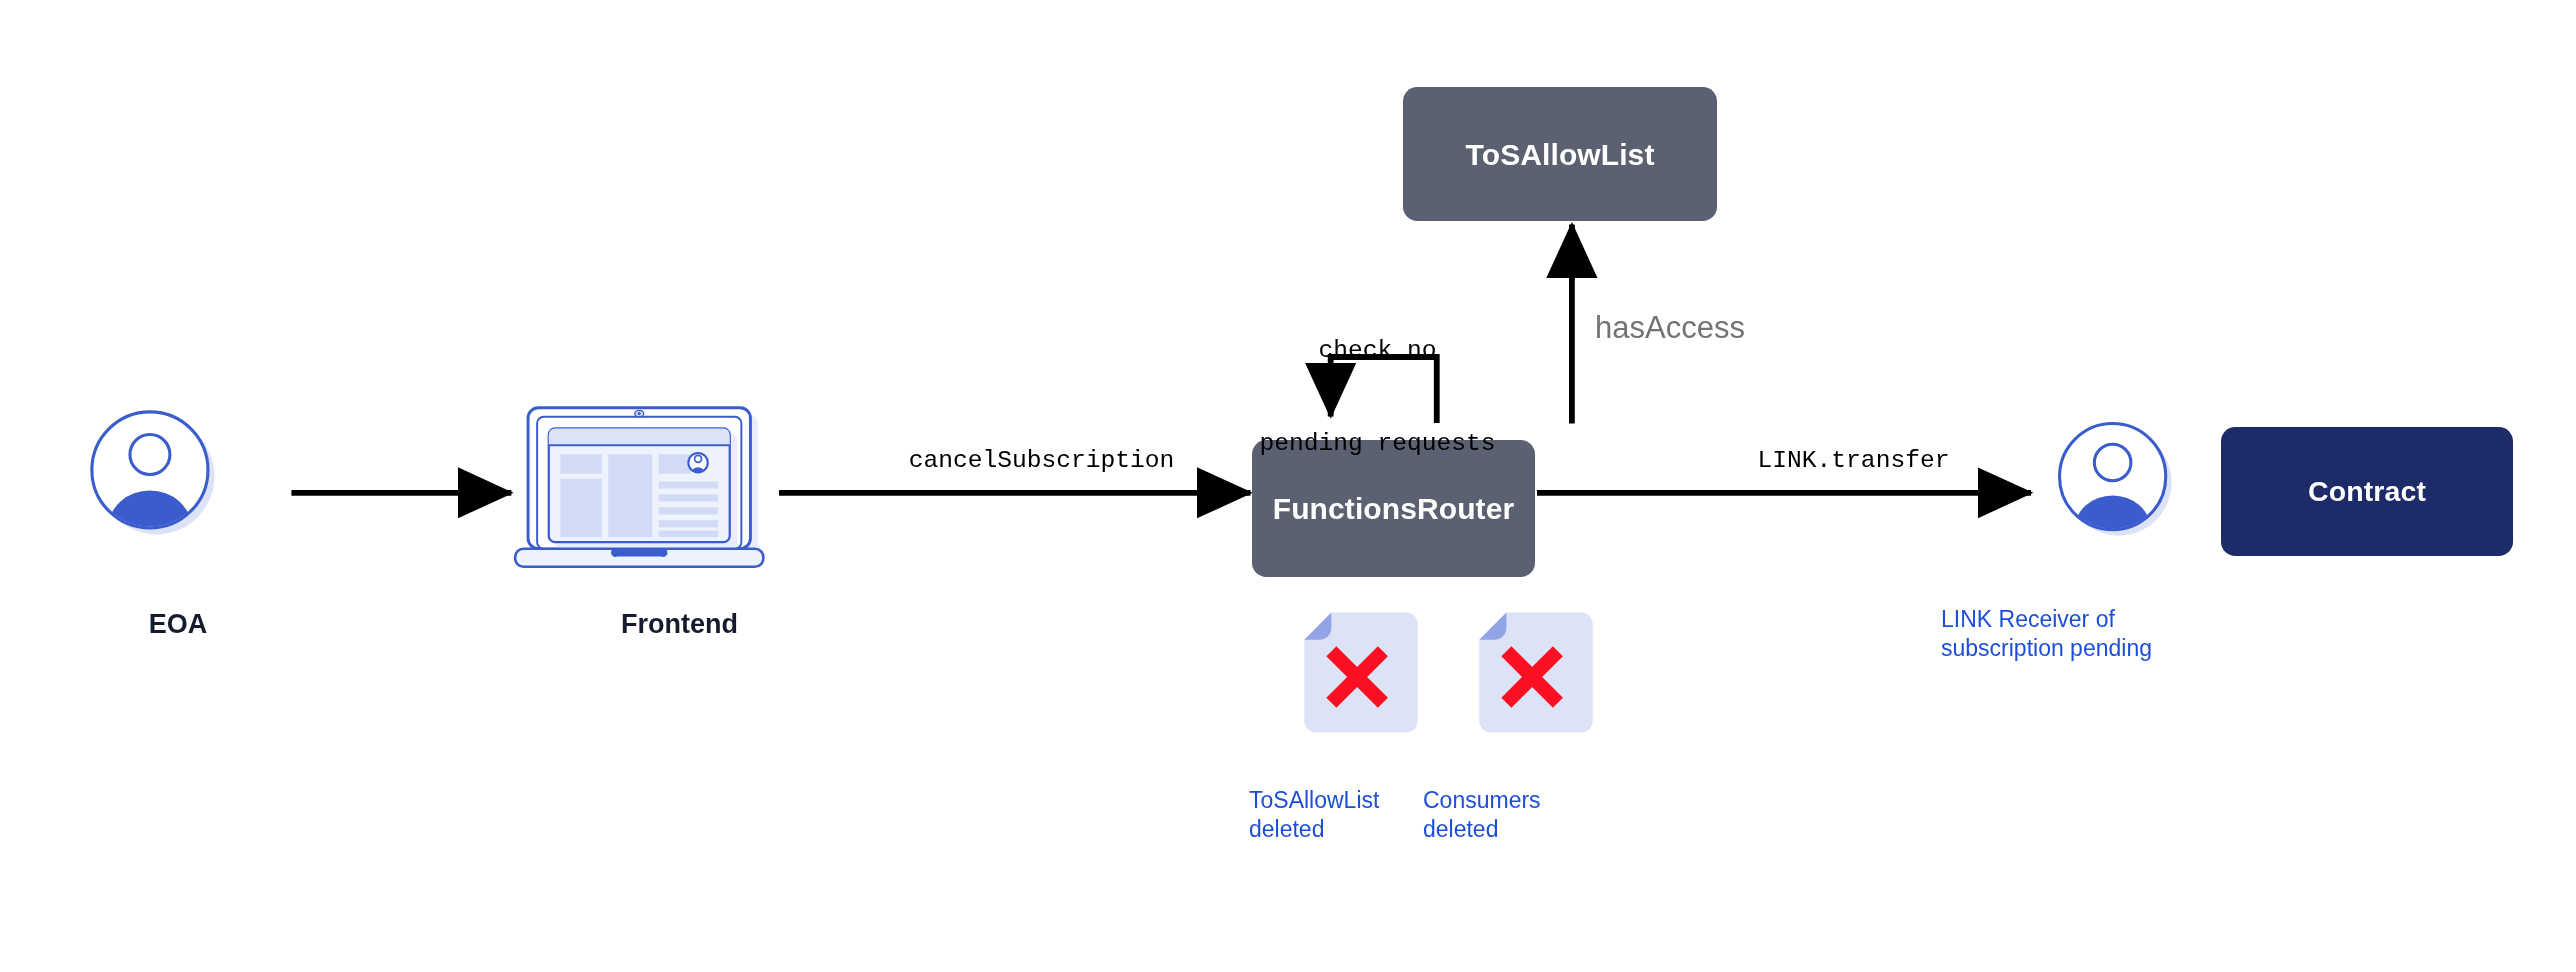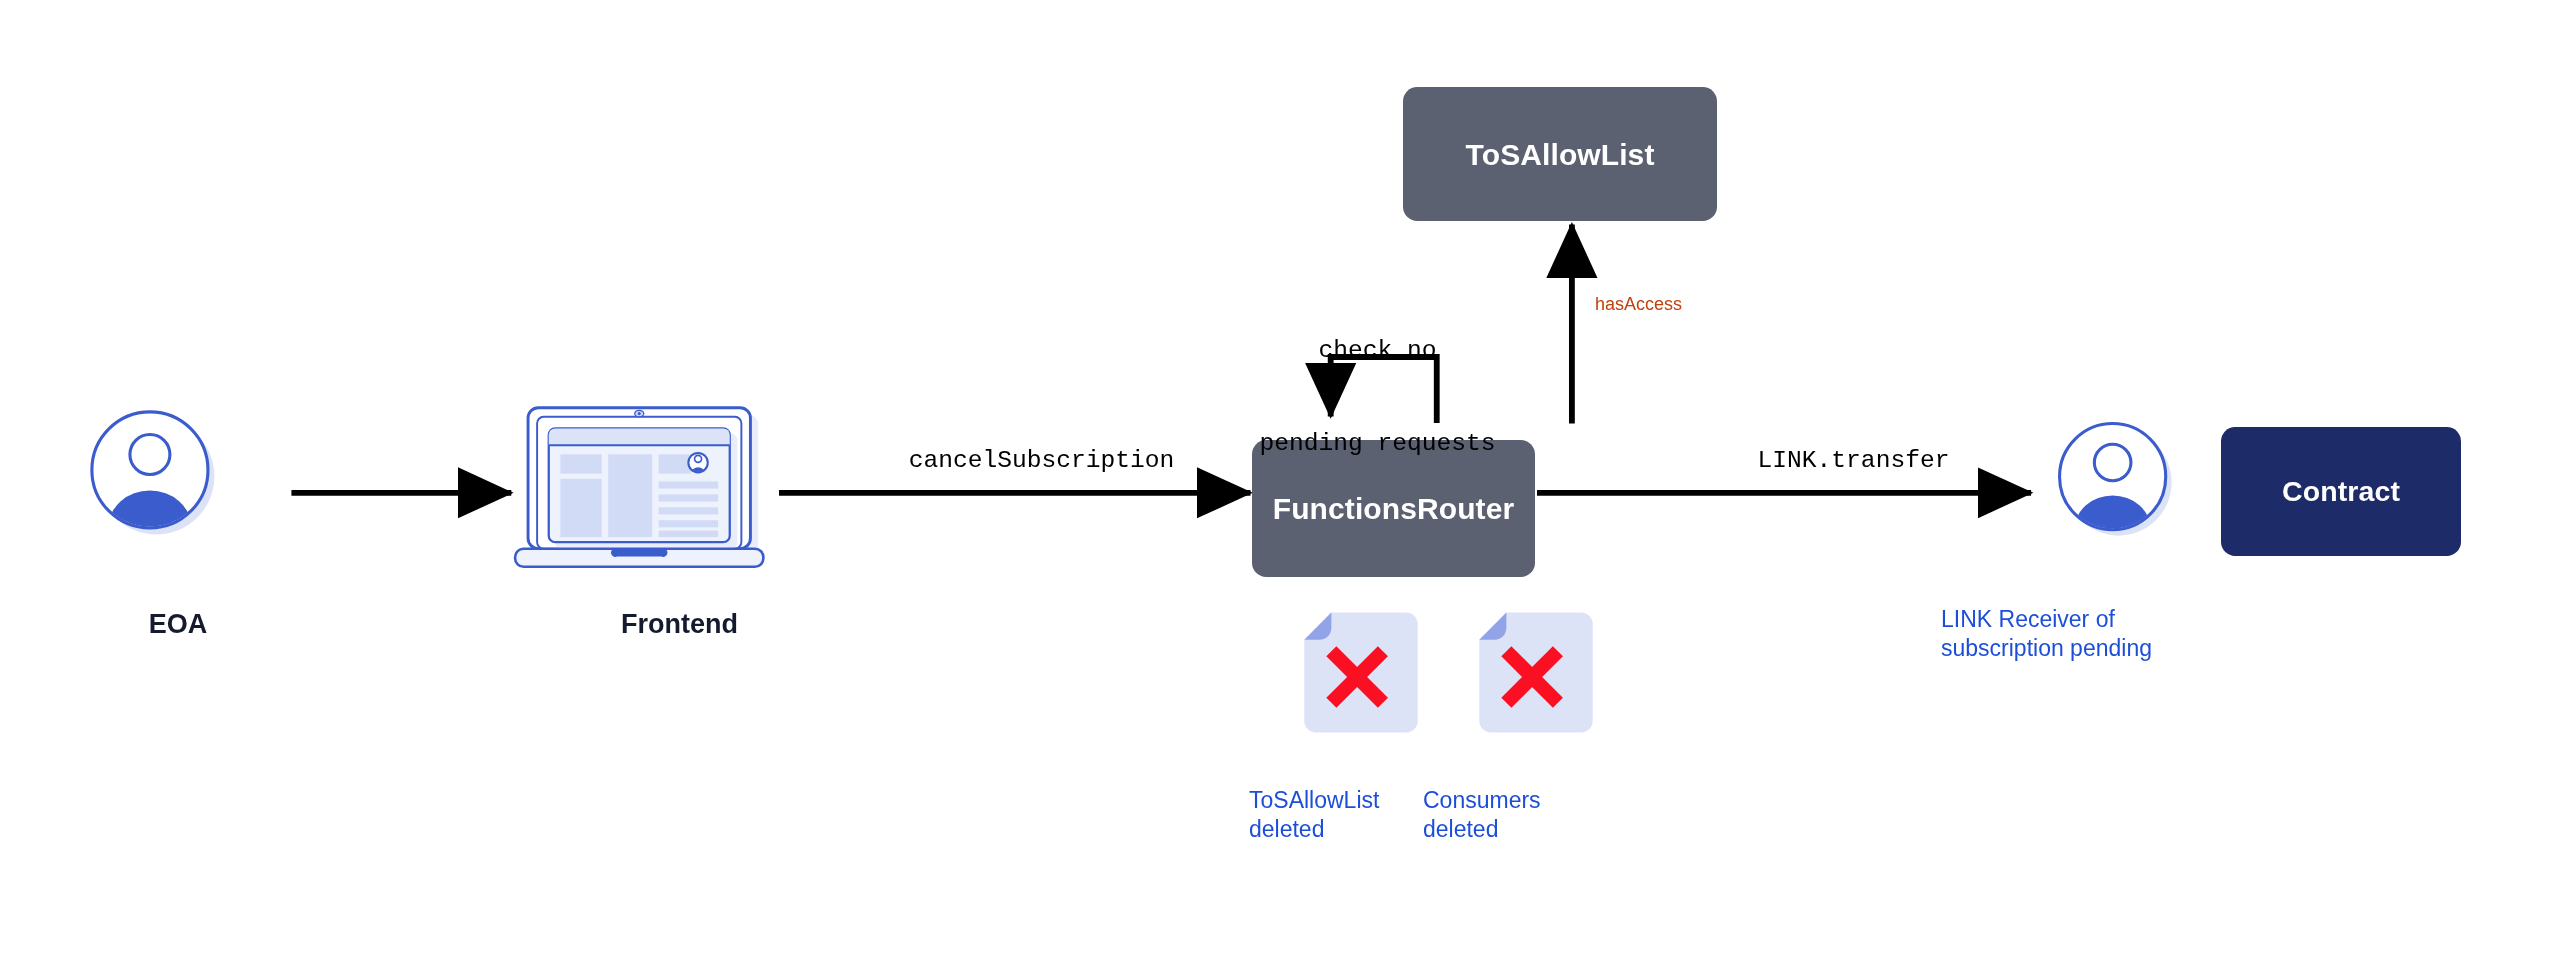--- a/index.html
+++ b/index.html
@@ -37,21 +37,21 @@
     background: #5b6170;
     font-size: 30px;
     text-align: right;
   }
   #functions-router-box {
     left: 1252px; top: 440px; width: 283px; height: 137px;
     background: #5b6170;
     font-size: 30px;
   }
   #contract-box {
-    left: 2221px; top: 427px; width: 240px; height: 129px;
+    left: 2221px; top: 427px; width: 292px; height: 129px;
     background: #1d2b69;
     font-size: 28.5px;
   }
 
   
   .node-caption {
     position: absolute;
     color: #141b2e;
     font-weight: bold;
     font-size: 27px;
@@ -84,23 +84,24 @@
     line-height: 1.25;
     text-align: center;
   }
   #label-cancel-subscription { left: 841px; top: 446px; width: 401px; }
   #label-link-transfer       { left: 1682px; top: 446px; width: 343px; }
   #label-check-pending       { left: 1216px; top: 275px; width: 323px; }
 
   .edge-label-sans {
     position: absolute;
     font-family: "Liberation Sans", sans-serif;
-    font-size: 18px;
-    color: #c2410c;
+    font-size: 31px;
+    color: #737373;
     white-space: nowrap;
+    margin-top: 16px;
   }
   #label-has-access { left: 1595px; top: 294px; }
 
   
   .avatar-wrap { position: absolute; }
 </style>
 </head>
 <body>
 
 <div id="canvas">

